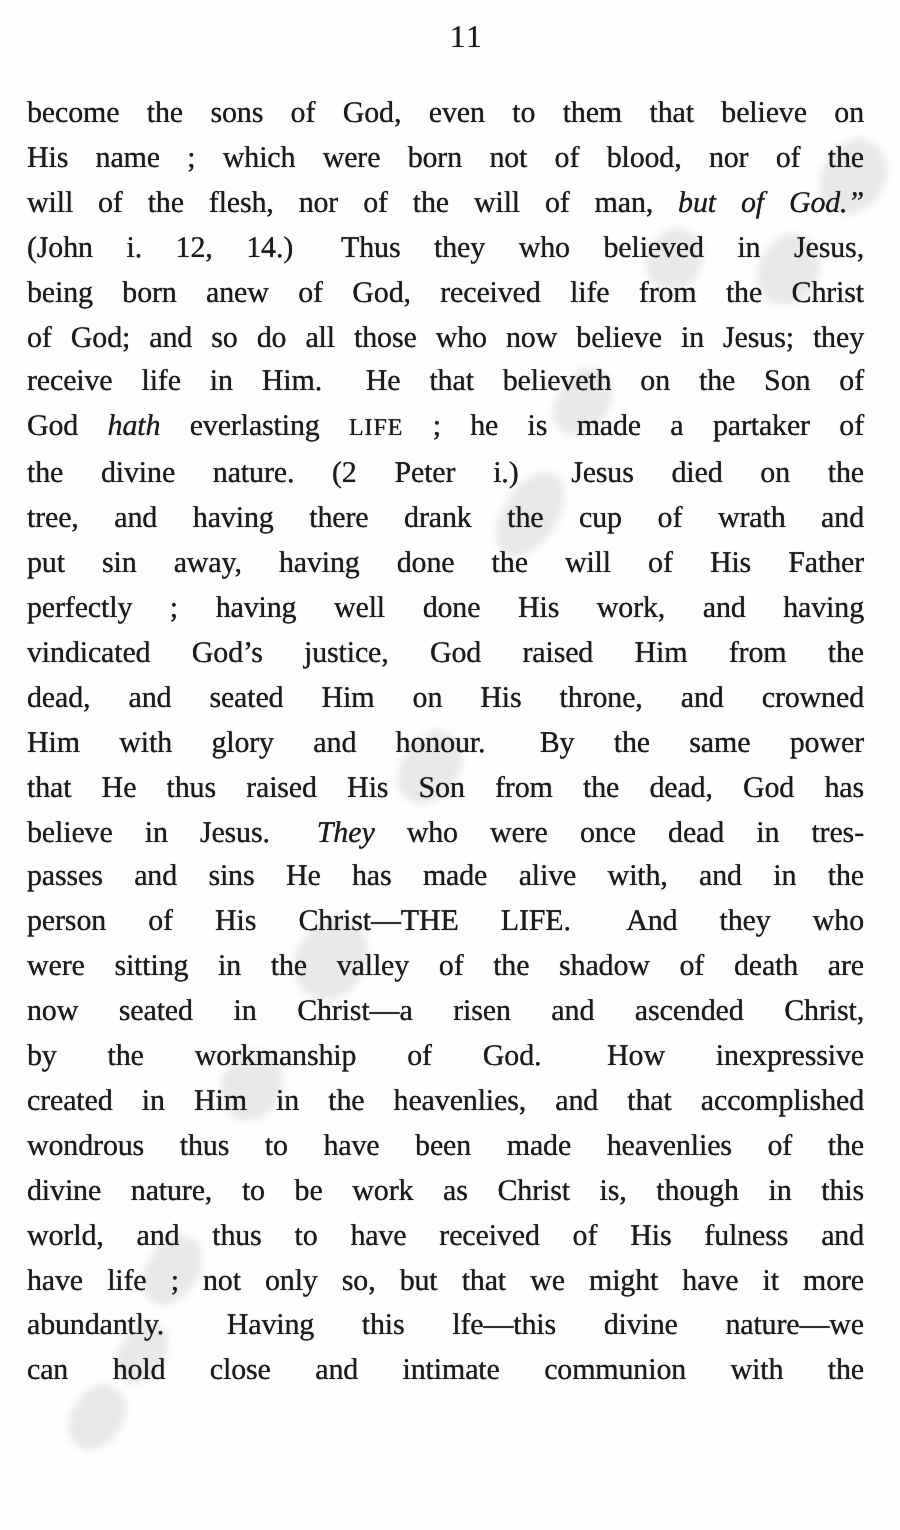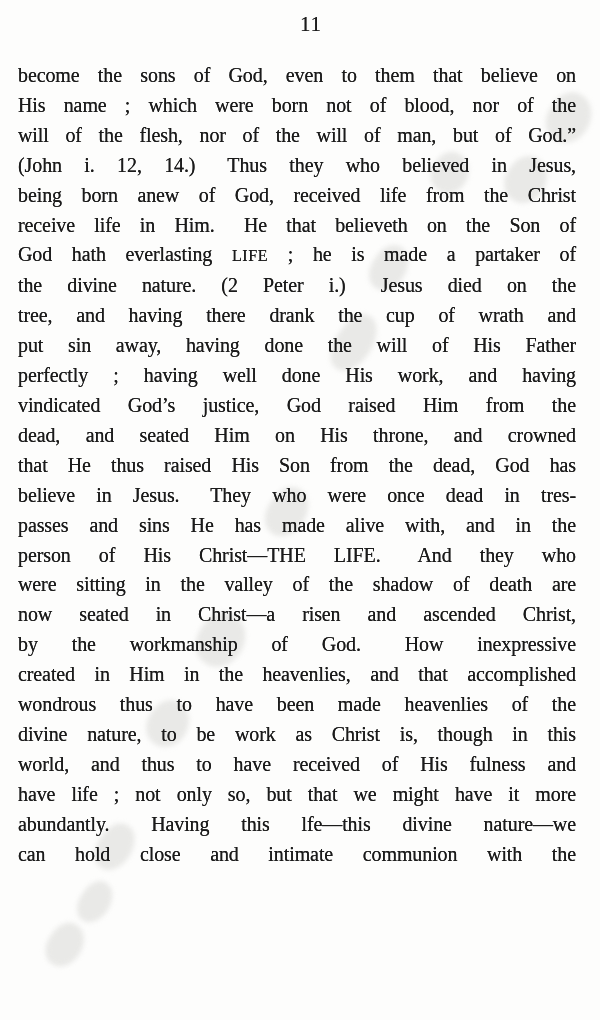--- a/index.html
+++ b/index.html
@@ -36,21 +36,21 @@
     font-size: 20px;
     line-height: 29.9px;
     text-align: justify;
     text-align-last: justify;
     -moz-text-align-last: justify;
     white-space: normal;
     text-shadow: 0 0 0.55px rgba(15,15,15,0.9);
     letter-spacing: -0.1px;
   }
   .line span { display: inline; }
-  .it { }
+  .it { font-style: italic; }
   .sc { font-size: 0.8em; letter-spacing: 0.6px; }
   
   .wm-blob {
     position: absolute;
     background: #d9d9d6;
     opacity: 0.55;
     filter: blur(2.5px);
     border-radius: 45% 55% 50% 50%;
     transform: rotate(35deg);
   }
@@ -84,28 +84,30 @@
   <div class="wm-blob"></div>
 
   <div class="page-number">11</div>
 
   <div class="text-block" id="text-block">
       <div class="line"><span>become the sons of God, even to them that believe on</span></div>
       <div class="line"><span>His name ; which were born not of blood, nor of the</span></div>
       <div class="line"><span>will of the flesh, nor of the will of man, </span><span class="it">but of God.”</span></div>
       <div class="line"><span>(John i. 12, 14.)  Thus they who believed in Jesus,</span></div>
       <div class="line"><span>being born anew of God, received life from the Christ</span></div>
+      <div class="line"><span>of God; and so do all those who now believe in Jesus; they</span></div>
       <div class="line"><span>receive life in Him.  He that believeth on the Son of</span></div>
       <div class="line"><span>God </span><span class="it">hath</span><span> everlasting </span><span class="sc">LIFE</span><span> ; he is made a partaker of</span></div>
       <div class="line"><span>the divine nature. (2 Peter i.)  Jesus died on the</span></div>
       <div class="line"><span>tree, and having there drank the cup of wrath and</span></div>
       <div class="line"><span>put sin away, having done the will of His Father</span></div>
       <div class="line"><span>perfectly ; having well done His work, and having</span></div>
       <div class="line"><span>vindicated God’s justice, God raised Him from the</span></div>
       <div class="line"><span>dead, and seated Him on His throne, and crowned</span></div>
+      <div class="line"><span>Him with glory and honour.  By the same power</span></div>
       <div class="line"><span>that He thus raised His Son from the dead, God has</span></div>
       <div class="line"><span>believe in Jesus.  </span><span class="it">They</span><span> who were once dead in tres-</span></div>
       <div class="line"><span>passes and sins He has made alive with, and in the</span></div>
       <div class="line"><span>person of His Christ—THE LIFE.  And they who</span></div>
       <div class="line"><span>were sitting in the valley of the shadow of death are</span></div>
       <div class="line"><span>now seated in Christ—a risen and ascended Christ,</span></div>
       <div class="line"><span>by the workmanship of God.  How inexpressive</span></div>
       <div class="line"><span>created in Him in the heavenlies, and that accomplished</span></div>
       <div class="line"><span>wondrous thus to have been made heavenlies of the</span></div>
       <div class="line"><span>divine nature, to be work as Christ is, though in this</span></div>

